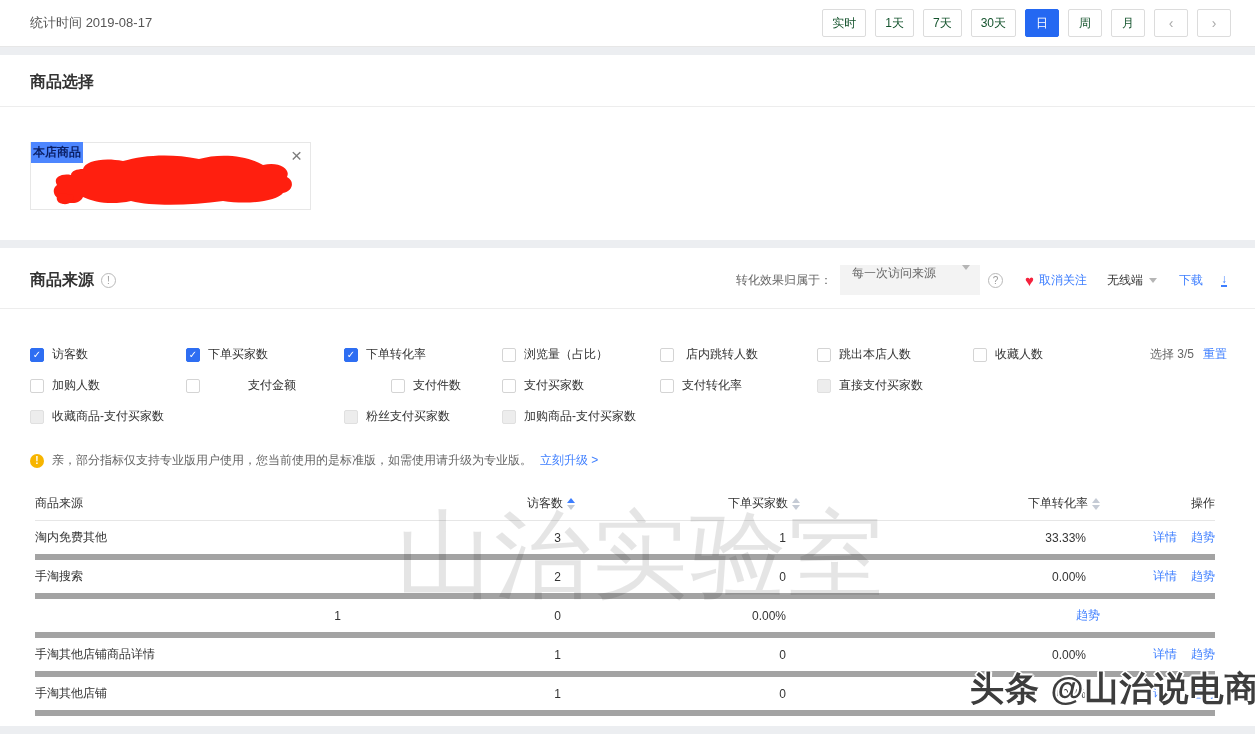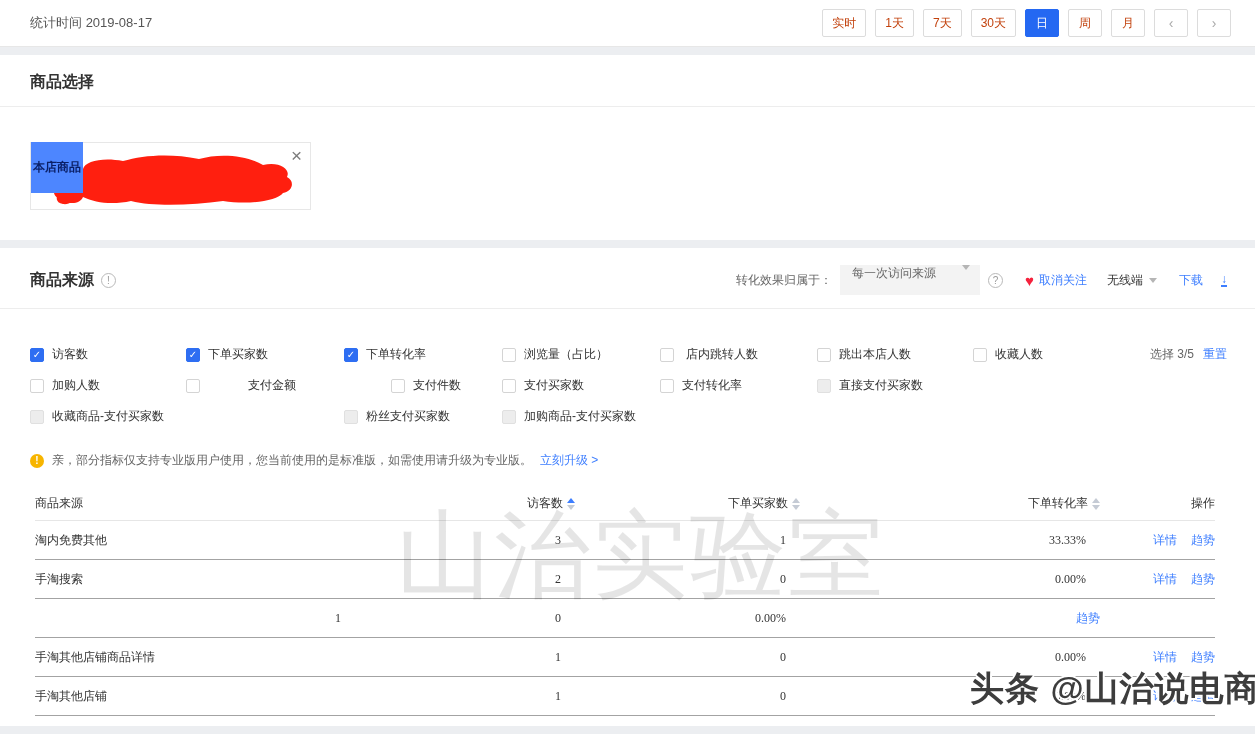--- a/index.html
+++ b/index.html
@@ -8,37 +8,37 @@
     font-family: "Liberation Sans", "DejaVu Sans", sans-serif;
     background:#eceef1; color:#333; font-size:12px;
     position:relative; overflow:hidden;
   }
   
   .topbar{height:47px;background:#fff;border-bottom:1px solid #e7e7e7;
     display:flex;align-items:center;justify-content:space-between;padding:0 24px 0 30px;}
   .stat-time{font-size:13px;color:#555;}
   .range-group{display:flex;align-items:center;}
   .range-btn{min-width:34px;height:28px;padding:0 9px;margin-left:9px;background:#fff;
-    border:1px solid #dcdcdc;border-radius:2px;color:#c2410c;font-size:12px;cursor:pointer;
+    border:1px solid #dcdcdc;border-radius:2px;color:#14532d;font-size:12px;cursor:pointer;
     font-family:inherit;}
   .range-btn.active{background:#2468f2;border-color:#2468f2;color:#fff;}
   .range-btn.nav{color:#a9a9a9;font-size:14px;}
   
   .panel{background:#fff;margin-top:8px;}
   .panel-head{display:flex;align-items:center;justify-content:space-between;
     padding:17px 28px 13px 30px;border-bottom:1px solid #ededed;}
   .panel-title{font-size:16px;font-weight:bold;color:#333;display:flex;align-items:center;gap:7px;}
   .circle-ic{width:15px;height:15px;border:1px solid #b9b9b9;border-radius:50%;color:#9a9a9a;
     font-size:10px;font-weight:normal;display:inline-flex;align-items:center;justify-content:center;}
   
   .panel-product{height:185px;}
   .product-card{position:relative;margin:35px 0 0 30px;width:281px;height:68px;
     border:1px solid #e7e7e7;background:#fff;}
   .shop-badge{position:absolute;left:0;top:-1px;background:#4d86ff;color:#0a1f66;
-    font-size:12px;font-weight:bold;padding:17px 2px;z-index:3;}
+    font-size:12px;font-weight:bold;padding:2px 2px;z-index:3;}
   .scribble{position:absolute;left:20px;top:10px;z-index:2;}
   .card-close{position:absolute;right:8px;top:3px;color:#7d7d7d;font-size:19px;line-height:19px;
     cursor:pointer;z-index:4;background:none;border:none;font-family:inherit;}
   
   .panel-source{min-height:478px;}
   .controls{display:flex;align-items:center;font-size:12px;color:#666;}
   .dropdown{background:#f3f3f3;height:30px;display:flex;align-items:flex-start;gap:26px;
     padding:0 10px 0 12px;margin-left:8px;color:#666;cursor:pointer;border:none;font-family:inherit;font-size:12px;}
   .chev{width:0;height:0;border-left:4px solid transparent;border-right:4px solid transparent;
     border-top:5px solid #b5b5b5;display:inline-block;}
@@ -60,21 +60,21 @@
   .cb.disabled{background:#ededed;border-color:#e0e0e0;}
   .sel-info{grid-column:8;grid-row:1;justify-self:end;display:flex;gap:9px;color:#666;}
   
   .notice{margin:27px 30px 0;display:flex;align-items:center;gap:8px;color:#666;}
   .notice-ic{width:14px;height:14px;border-radius:50%;background:#f7b500;color:#fff;
     font-size:10px;font-weight:bold;display:inline-flex;align-items:center;justify-content:center;flex:0 0 auto;}
   
   .table{margin:18px 40px 0 35px;}
   .trow{display:grid;grid-template-columns:320px 220px 225px 300px 1fr;align-items:center;}
   .thead{height:34px;border-bottom:1px solid #e6e6e6;color:#333;}
-  .tbody-row{height:39px;border-bottom:1px solid #a3a3a3;font-family:Liberation Serif, serif;}
+  .tbody-row{height:39px;border-bottom:6px solid #a3a3a3;}
   .th-num,.td-num{display:flex;justify-content:flex-end;align-items:center;gap:4px;text-align:right;}
   .td-num{padding-right:14px;}
   .td-actions,.th-actions{display:flex;justify-content:flex-end;gap:14px;}
   .sorts{display:inline-flex;flex-direction:column;gap:2px;cursor:pointer;}
   .car{width:0;height:0;border-left:4px solid transparent;border-right:4px solid transparent;}
   .car.up{border-bottom:5px solid #c5cbd5;}
   .car.down{border-top:5px solid #c5cbd5;}
   .car.up.on{border-bottom-color:#3d7eff;}
   
   .wm-center{position:absolute;left:396px;top:492px;font-size:96px;letter-spacing:2px;

